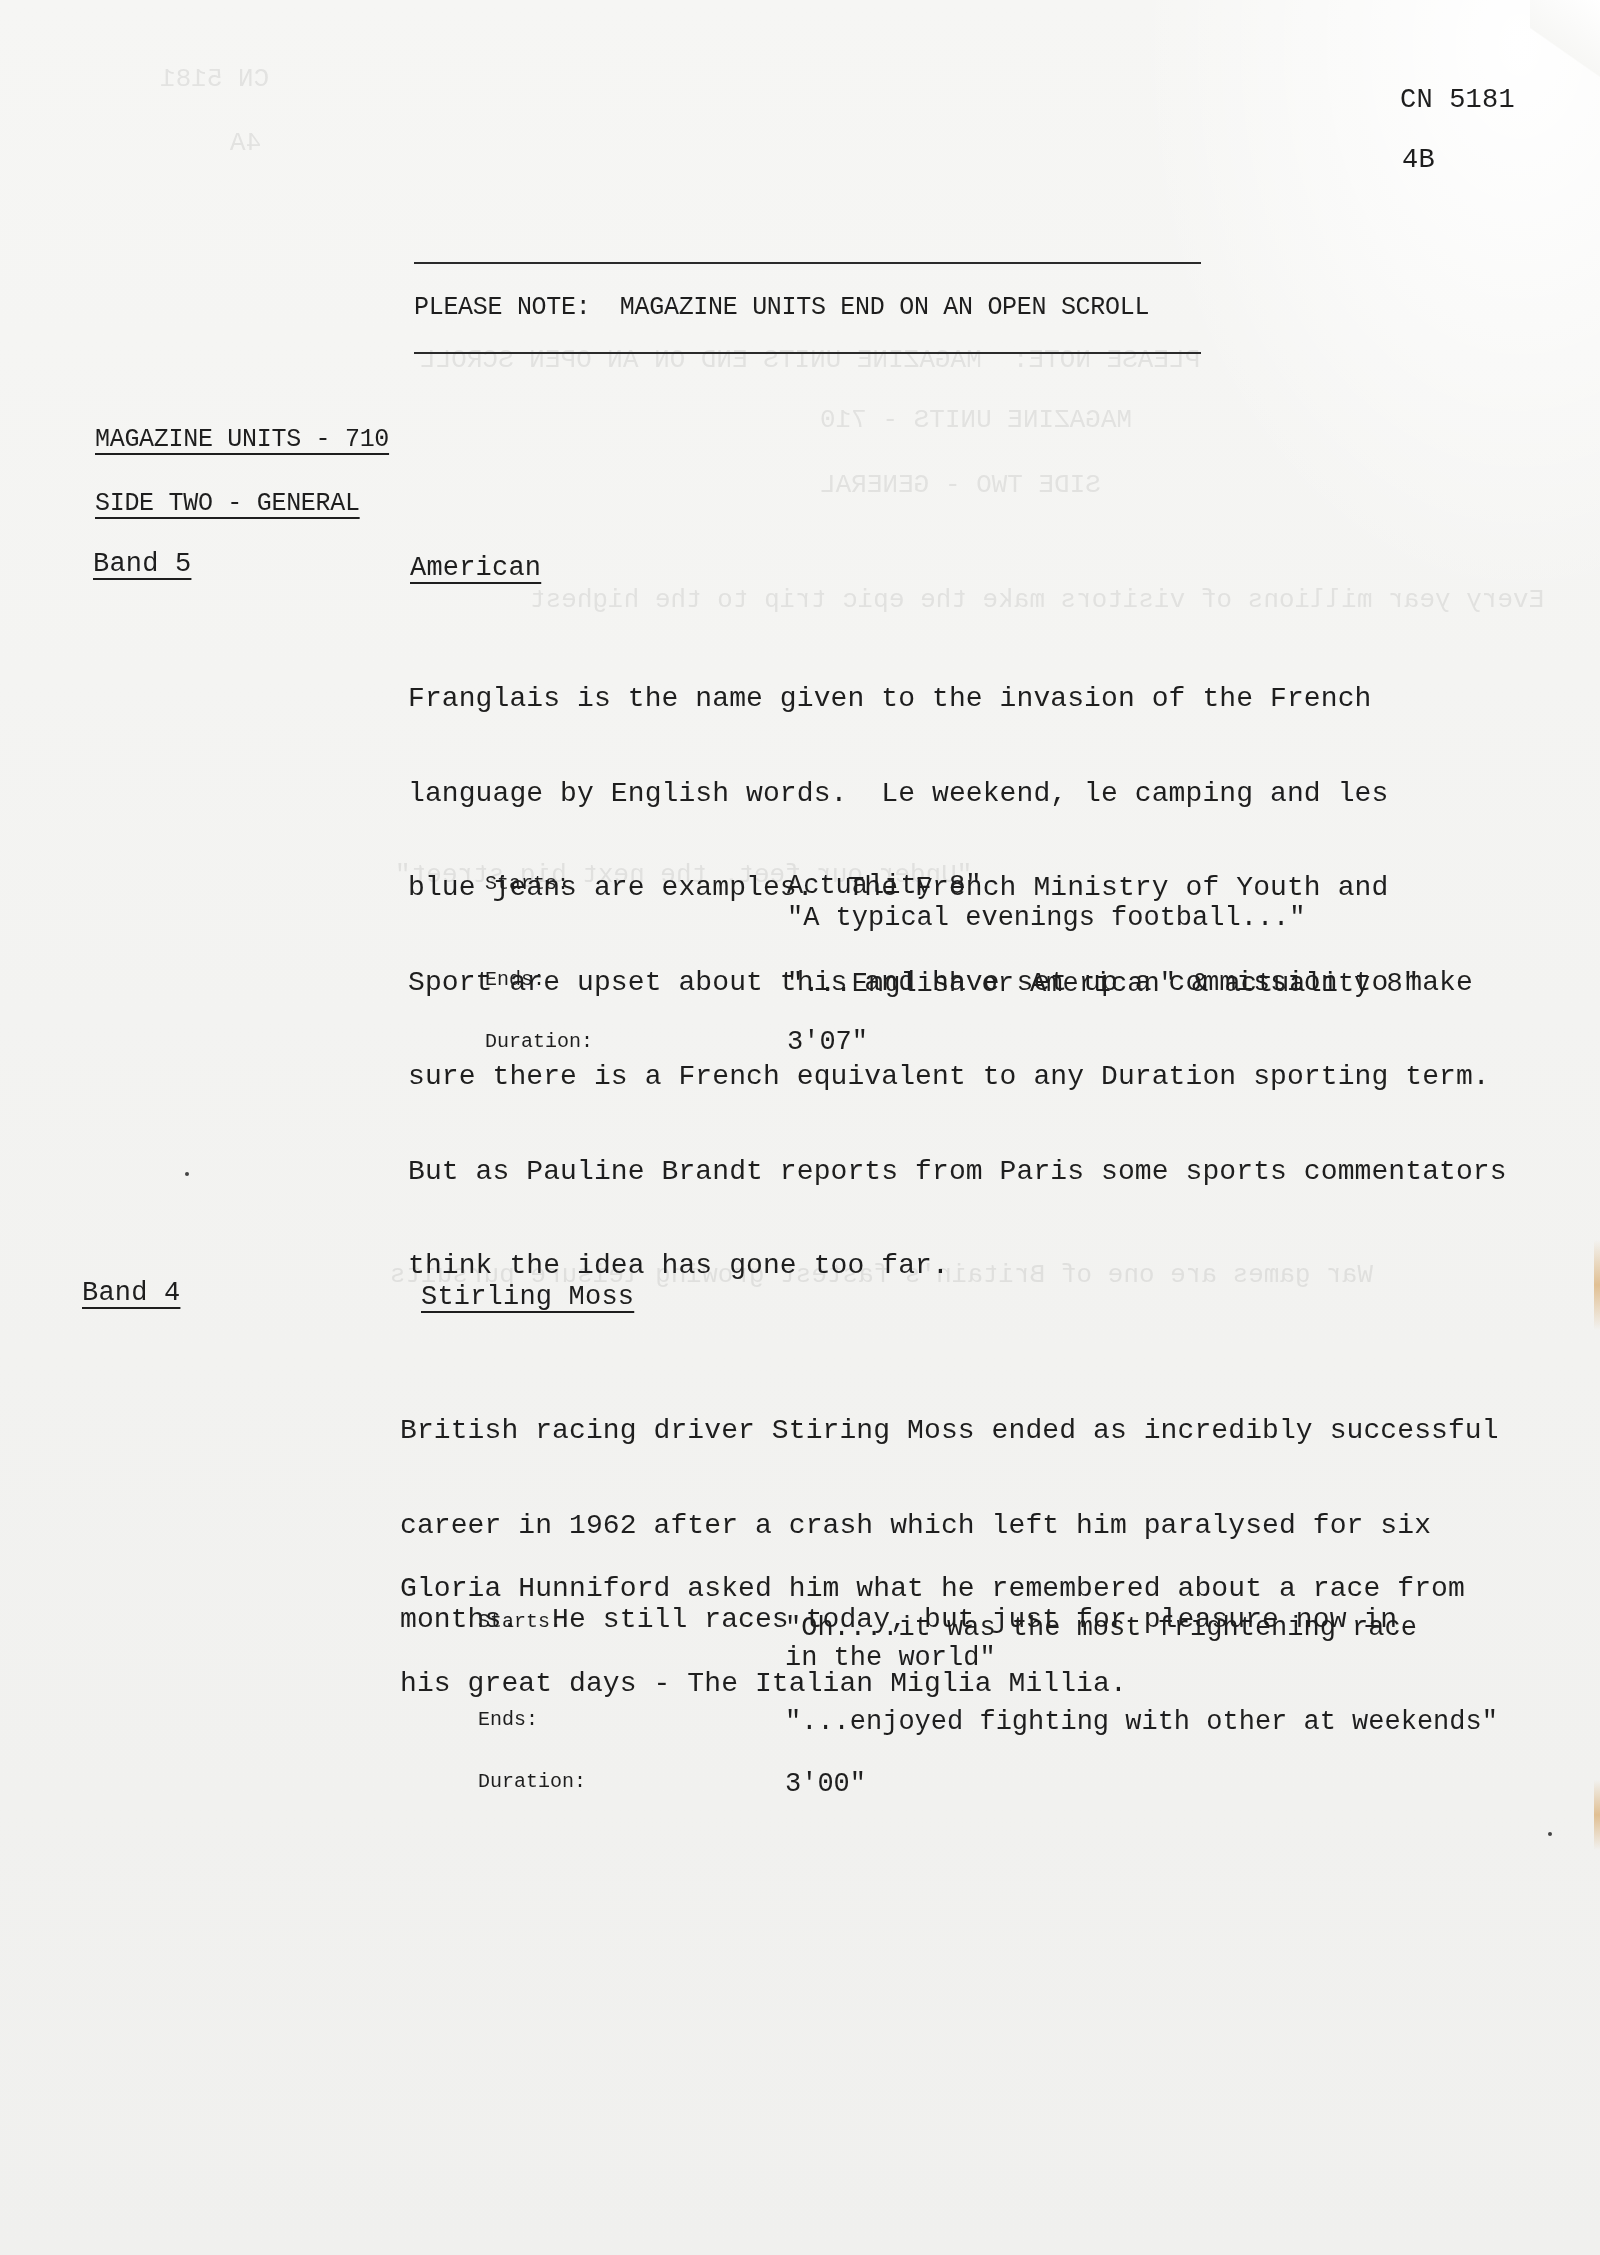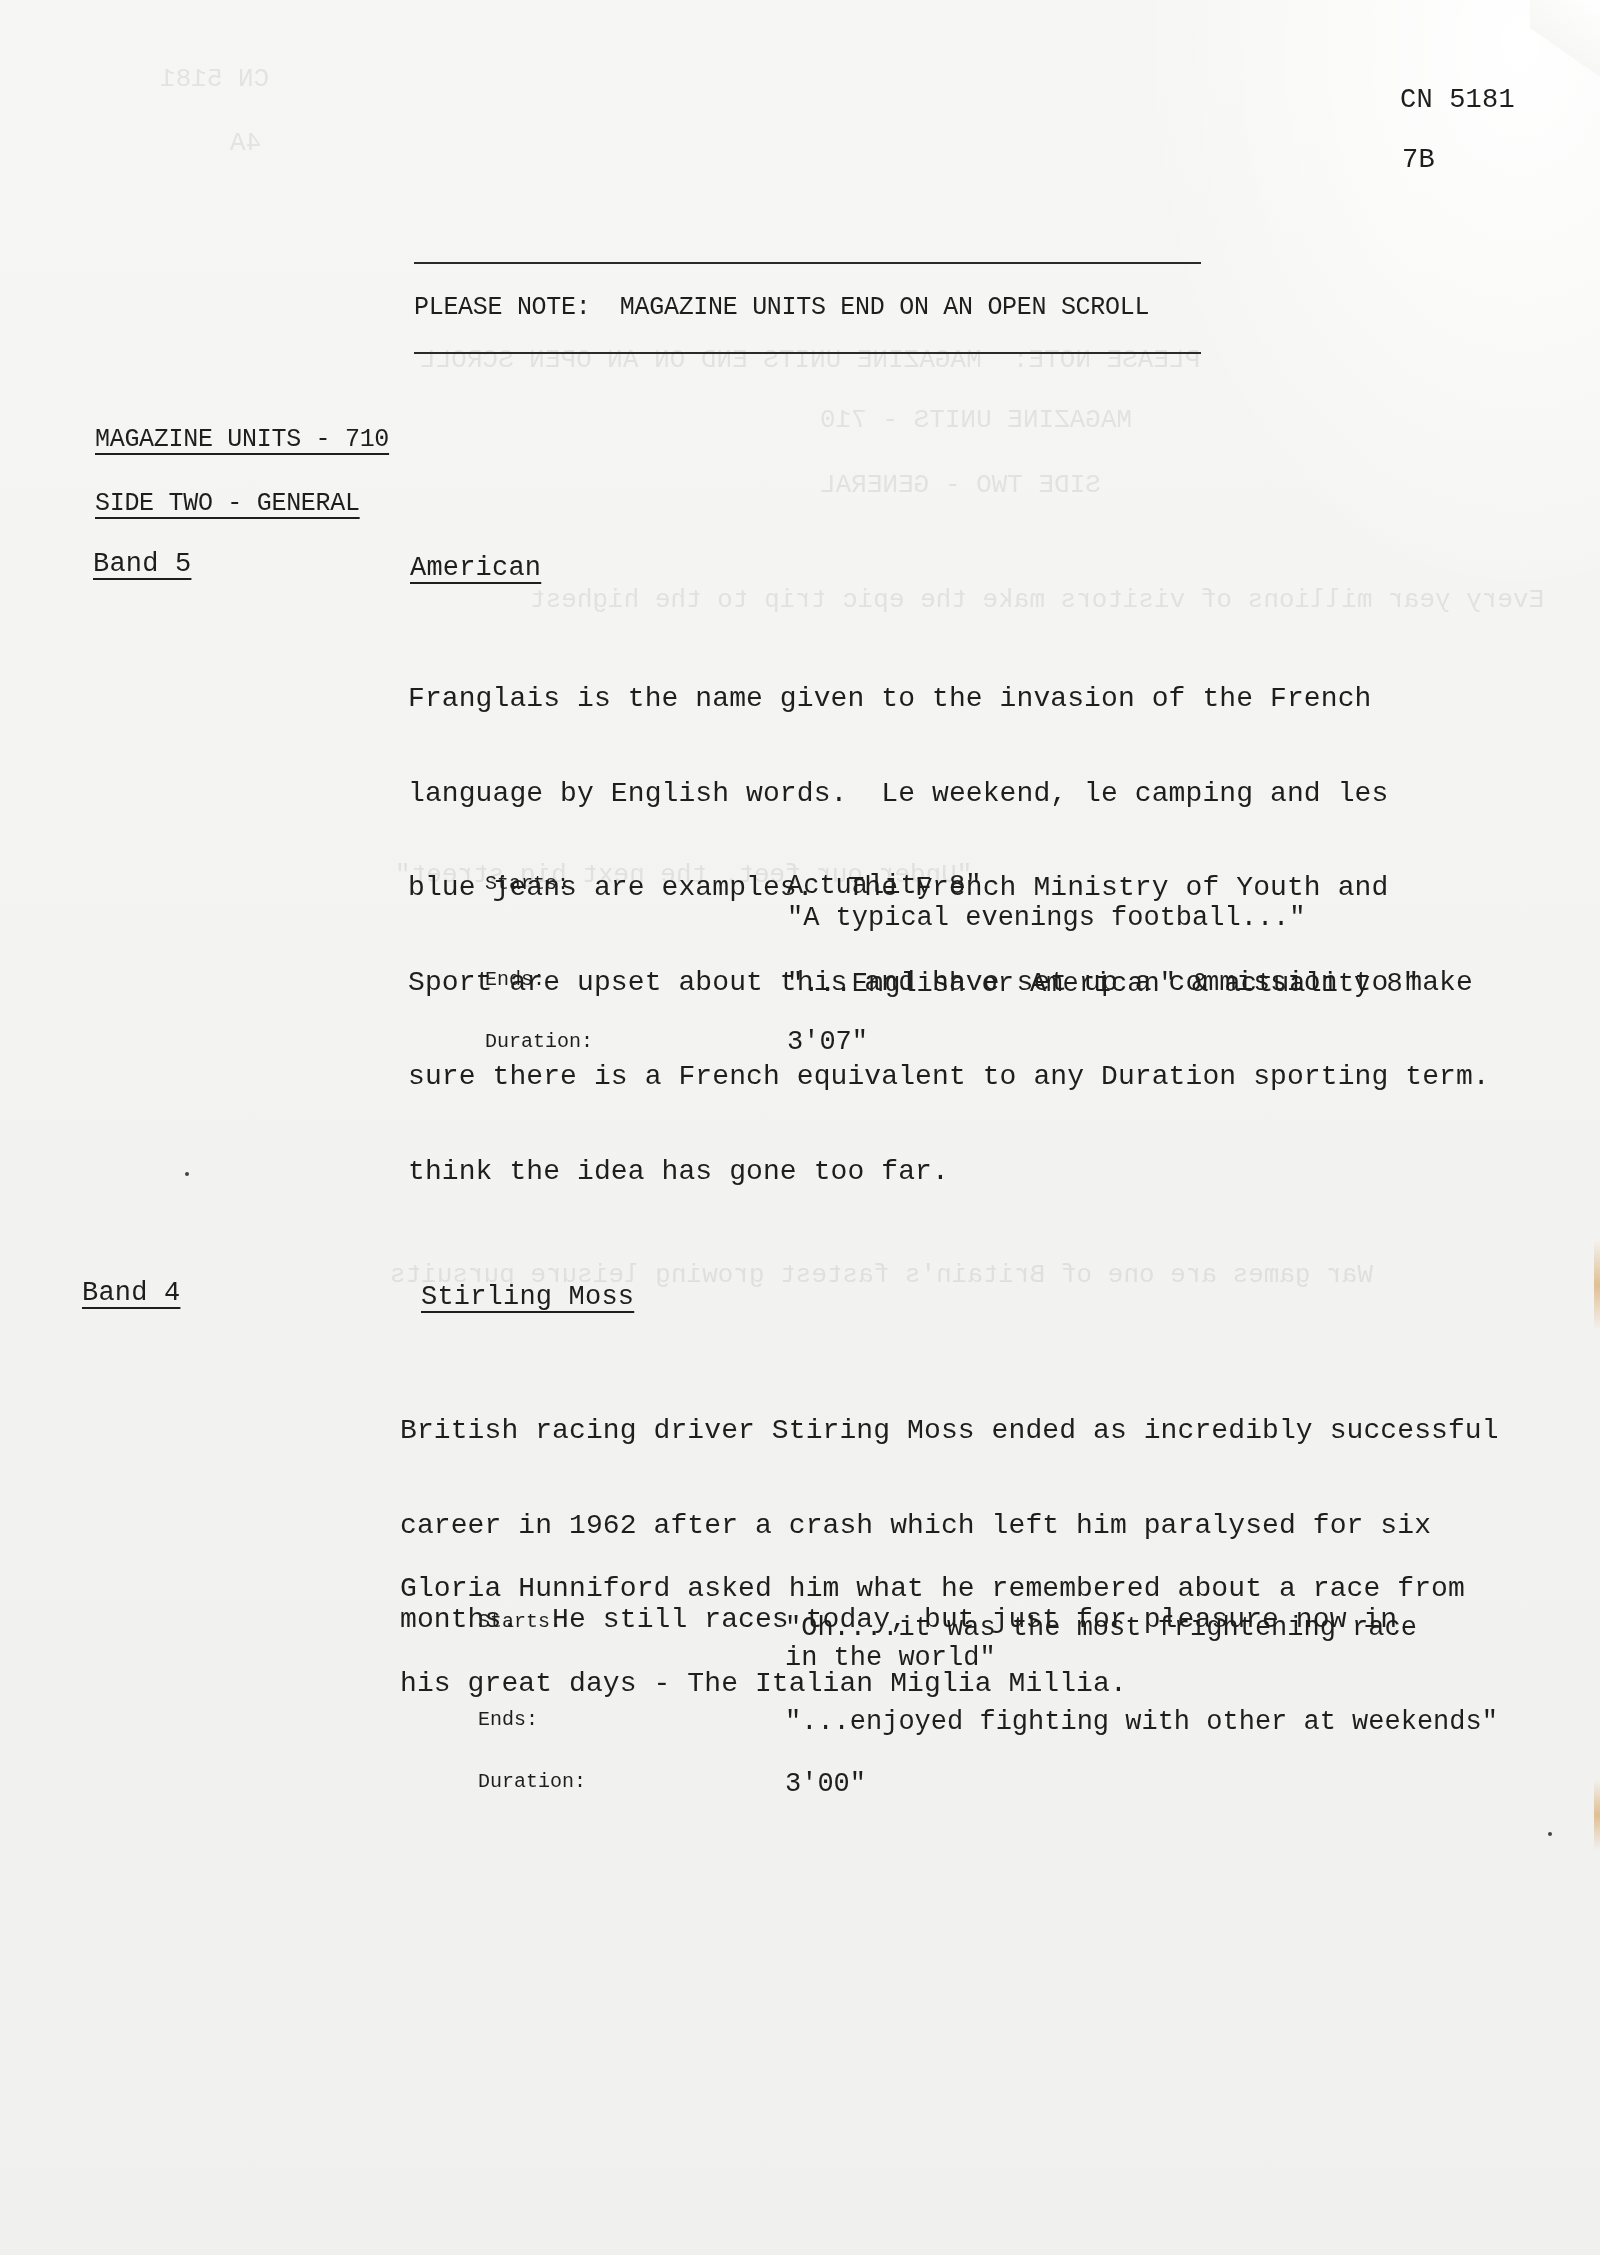--- a/index.html
+++ b/index.html
@@ -75,39 +75,40 @@
   <div class="ghost" style="left:160px;top:64px;">CN 5181</div>
   <div class="ghost" style="left:230px;top:128px;">4A</div>
   <div class="ghost" style="left:420px;top:345px;">PLEASE NOTE:  MAGAZINE UNITS END ON AN OPEN SCROLL</div>
   <div class="ghost" style="left:820px;top:405px;">MAGAZINE UNITS - 710</div>
   <div class="ghost" style="left:820px;top:470px;">SIDE TWO - GENERAL</div>
   <div class="ghost" style="left:530px;top:585px;">Every year millions of visitors make the epic trip to the highest</div>
   <div class="ghost" style="left:395px;top:860px;">"Under our feet, the next big street"</div>
   <div class="ghost" style="left:390px;top:1260px;">War games are one of Britain's fastest growing leisure pursuits</div>
 
   <div class="abs t28" style="left:1400px;top:84px;">CN 5181</div>
-  <div class="abs t28" style="left:1402px;top:144px;">7B</div>
+  <div class="abs t28" style="left:1402px;top:144px;">4B</div>
 
   <div class="rule" style="left:414px;top:262px;width:787px;"></div>
   <div class="abs t25" style="left:414px;top:292px;letter-spacing:-0.3px;">PLEASE NOTE:  MAGAZINE UNITS END ON AN OPEN SCROLL</div>
   <div class="rule" style="left:414px;top:352px;width:787px;"></div>
 
   <div class="abs t25 u" style="left:95px;top:424px;letter-spacing:-0.3px;">MAGAZINE UNITS - 710</div>
   <div class="abs t25 u" style="left:95px;top:488px;letter-spacing:-0.3px;">SIDE TWO - GENERAL</div>
 
   <div>
     <div class="abs t28 u" style="left:93px;top:548px;text-decoration:underline;">Band 5</div>
     <div class="abs t28 u" style="left:410px;top:552px;">American</div>
 
     <div class="para" style="left:408px;top:620px;">
       <div>Franglais is the name given to the invasion of the French</div>
       <div>language by English words.  Le weekend, le camping and les</div>
       <div>blue jeans are examples.  The French Ministry of Youth and</div>
       <div>Sport are upset about this and have set up a commission to make</div>
       <div>sure there is a French equivalent to any Duration sporting term.</div>
+      <div>But as Pauline Brandt reports from Paris some sports commentators</div>
       <div>think the idea has gone too far.</div>
     </div>
 
     <div>
       <div class="label-col" style="left:485px;top:868px;">Starts:</div>
       <div class="value-col" style="left:787px;top:870px;">Actuality 8"</div>
       <div class="value-col" style="left:787px;top:902px;">"A typical evenings football..."</div>
 
       <div class="label-col" style="left:485px;top:964px;">Ends:</div>
       <div class="value-col" style="left:787px;top:968px;">"...English or American" &amp; actuality 8"</div>

